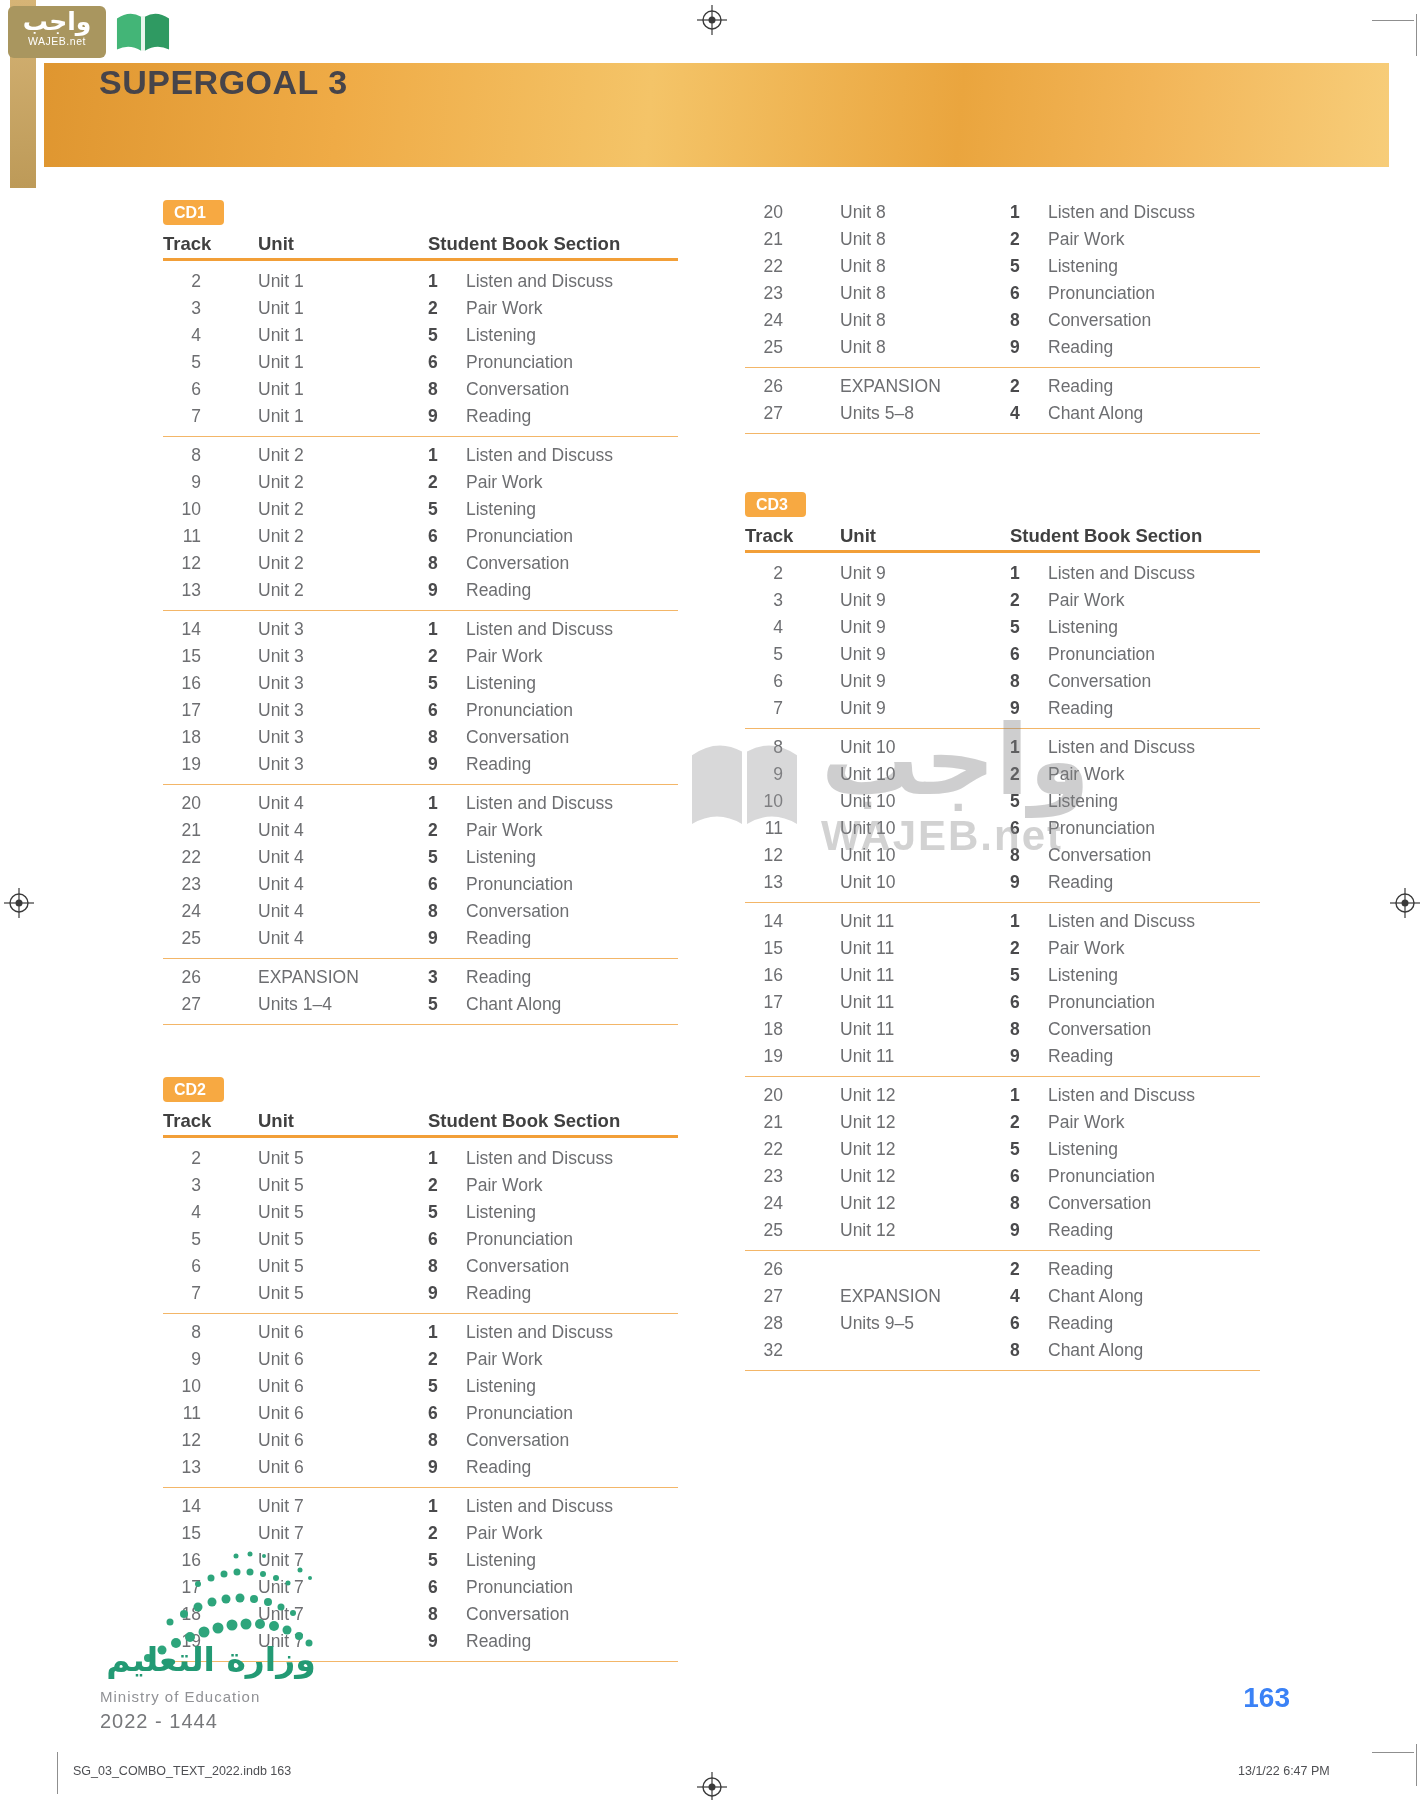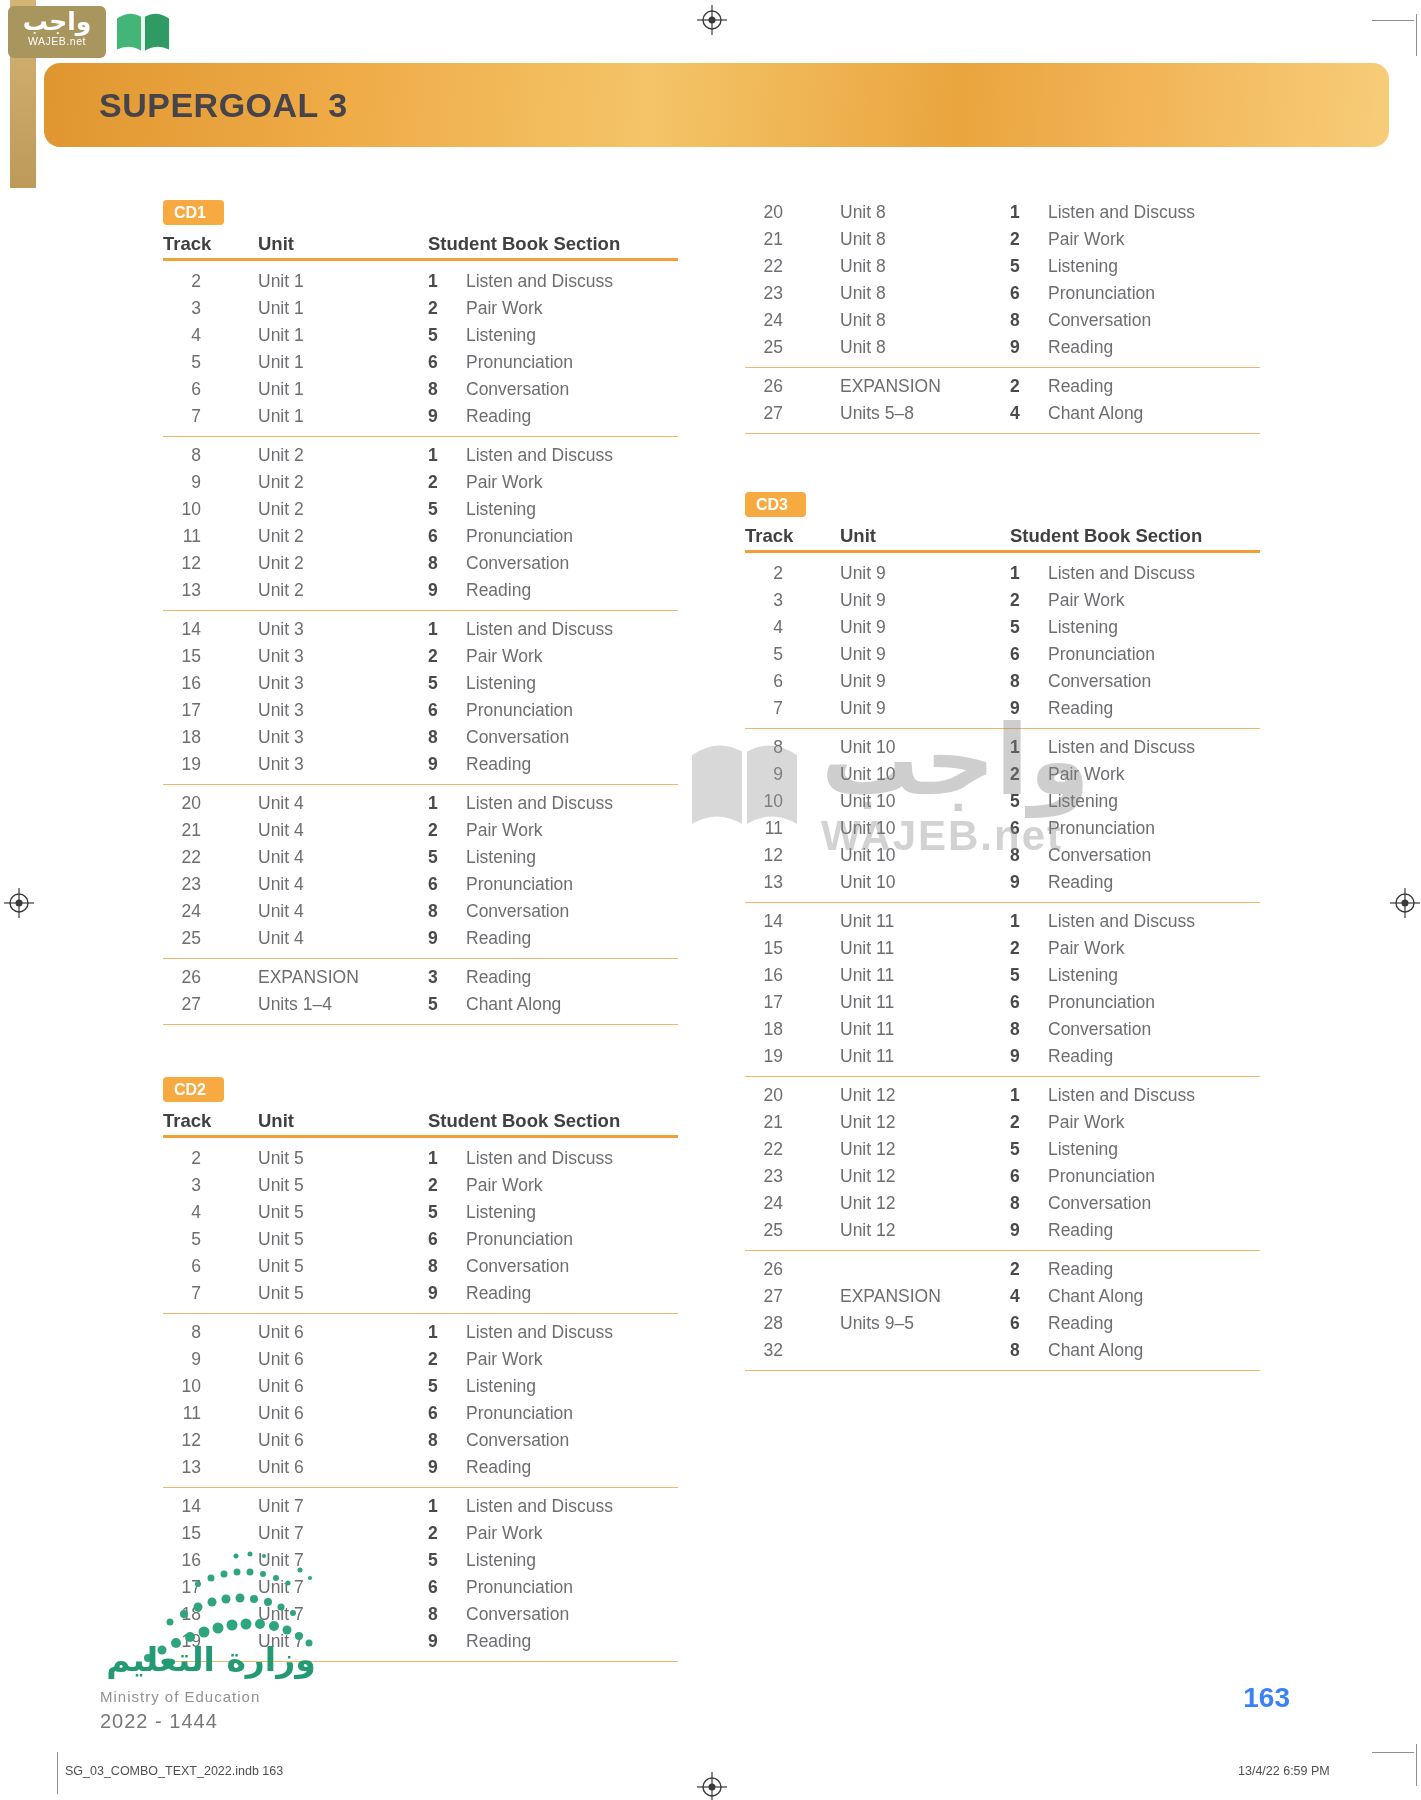--- a/index.html
+++ b/index.html
@@ -6,23 +6,23 @@
   body { font-family:"Liberation Sans", sans-serif; background:#ffffff; }
   #page { position:relative; width:1421px; height:1800px; background:#ffffff; overflow:hidden; }
 
   .arabic { font-family:"DejaVu Sans", sans-serif; }
 
   
   .tan-bar { position:absolute; left:10px; top:0; width:26px; height:188px;
     background:linear-gradient(180deg,#d6b476,#bd9a58); }
 
   
-  .band { position:absolute; left:44px; top:63px; width:1345px; height:84px;
+  .band { position:absolute; left:44px; top:63px; width:1345px; height:104px;
     background:linear-gradient(95deg,#df9630 0%,#efab46 22%,#f4c468 45%,#eaa53e 68%,#f2b558 82%,#f7cd79 100%);
-    border-radius:16px; display:flex; align-items:center; padding-left:55px; }
+    border-radius:0; display:flex; padding-left:55px; }
   .band .t1 { font-size:34px; font-weight:800; color:#46444a; letter-spacing:.5px; }
   .band .t2 { font-size:34px; font-weight:700; color:#46444a; margin-left:62px; }
 
   
   .corner-logo { position:absolute; left:8px; top:6px; display:flex; align-items:flex-start; }
   .corner-logo .box { background:#a9965f; border-radius:6px; width:98px; height:52px;
     color:#fff; text-align:center; padding-top:3px; }
   .corner-logo .box .ar { font-size:25px; font-weight:bold; line-height:26px; }
   .corner-logo .box .net { font-size:10.5px; letter-spacing:.5px; }
   .corner-logo svg { margin-left:6px; }
@@ -62,21 +62,21 @@
   
   .ministry { position:absolute; left:92px; top:1540px; width:320px; }
   .ministry .dots { position:absolute; left:48px; top:0; }
   .ministry .m-ar { position:absolute; left:4px; top:100px; font-size:33px; font-weight:bold; color:#239a74; width:230px; text-align:center; }
   .ministry .m-en { position:absolute; left:8px; top:148px; font-size:15px; color:#909195; letter-spacing:1px; }
   .ministry .m-year { position:absolute; left:8px; top:170px; font-size:20px; color:#77787b; letter-spacing:1px; }
 
   .page-number { position:absolute; left:1195px; top:1682px; width:95px; text-align:right;
     font-size:28px; font-weight:bold; color:#3b82f6; }
 
-  .footer-left { position:absolute; left:65px; top:1764px; font-size:12.5px; color:#4e4f53; }
+  .footer-left { position:absolute; left:73px; top:1764px; font-size:12.5px; color:#4e4f53; }
   .footer-right { position:absolute; left:1238px; top:1764px; font-size:12.5px; color:#4e4f53; }
 </style>
 </head>
 <body>
 
 <div id="page">
 
   <div class="tan-bar"></div>
 
   <div class="band">
@@ -700,15 +700,15 @@
           <circle cx="170" cy="38" r="2"></circle>
       </g>
     </svg>
     <div class="m-ar arabic">وزارة التعليم</div>
     <div class="m-en">Ministry of Education</div>
     <div class="m-year">2022 - 1444</div>
   </div>
 
   <div class="page-number">163</div>
   <div class="footer-left">SG_03_COMBO_TEXT_2022.indb   163</div>
-  <div class="footer-right">13/4/22   6:59 PM</div>
+  <div class="footer-right">13/1/22   6:47 PM</div>
 
 </div>
 
 </body></html>

